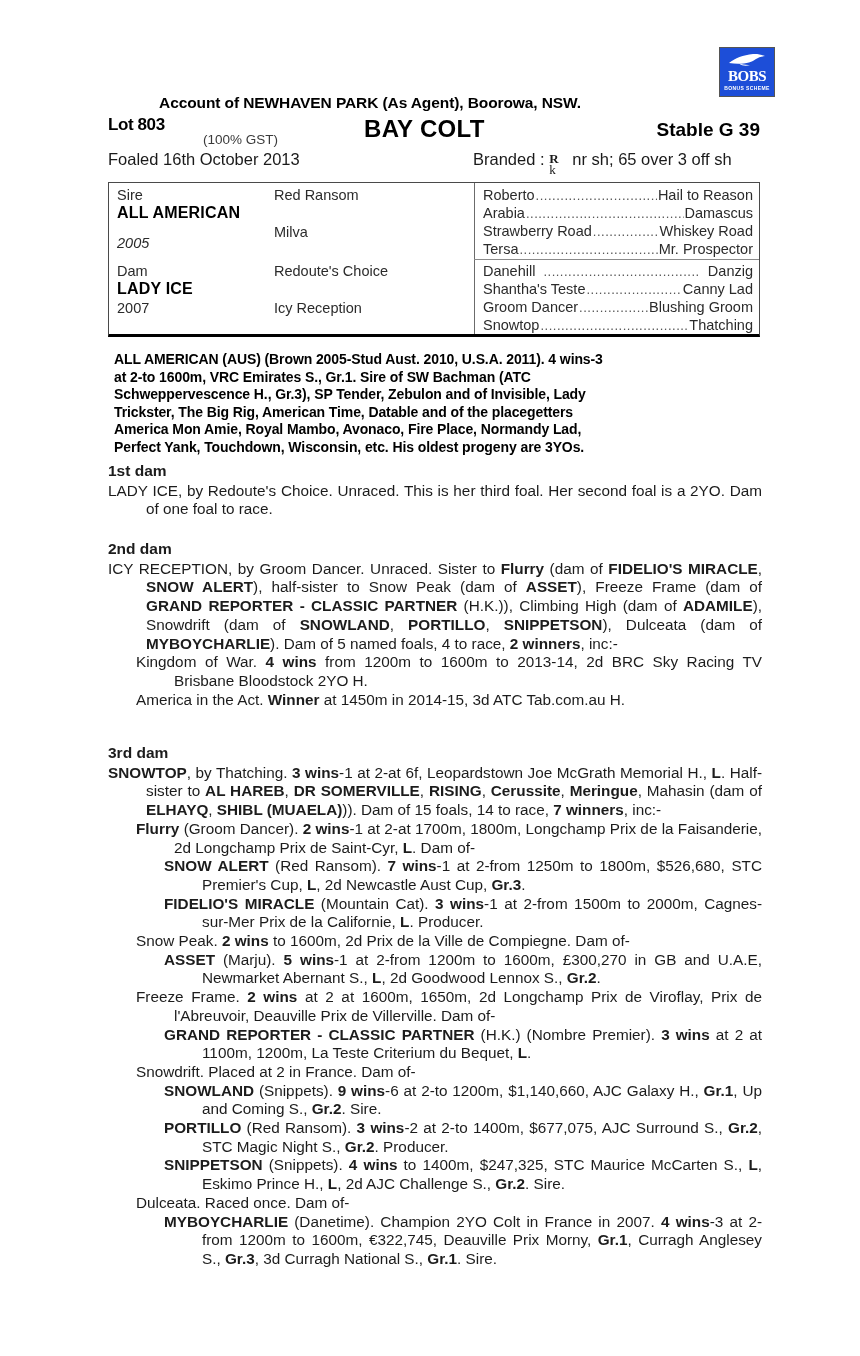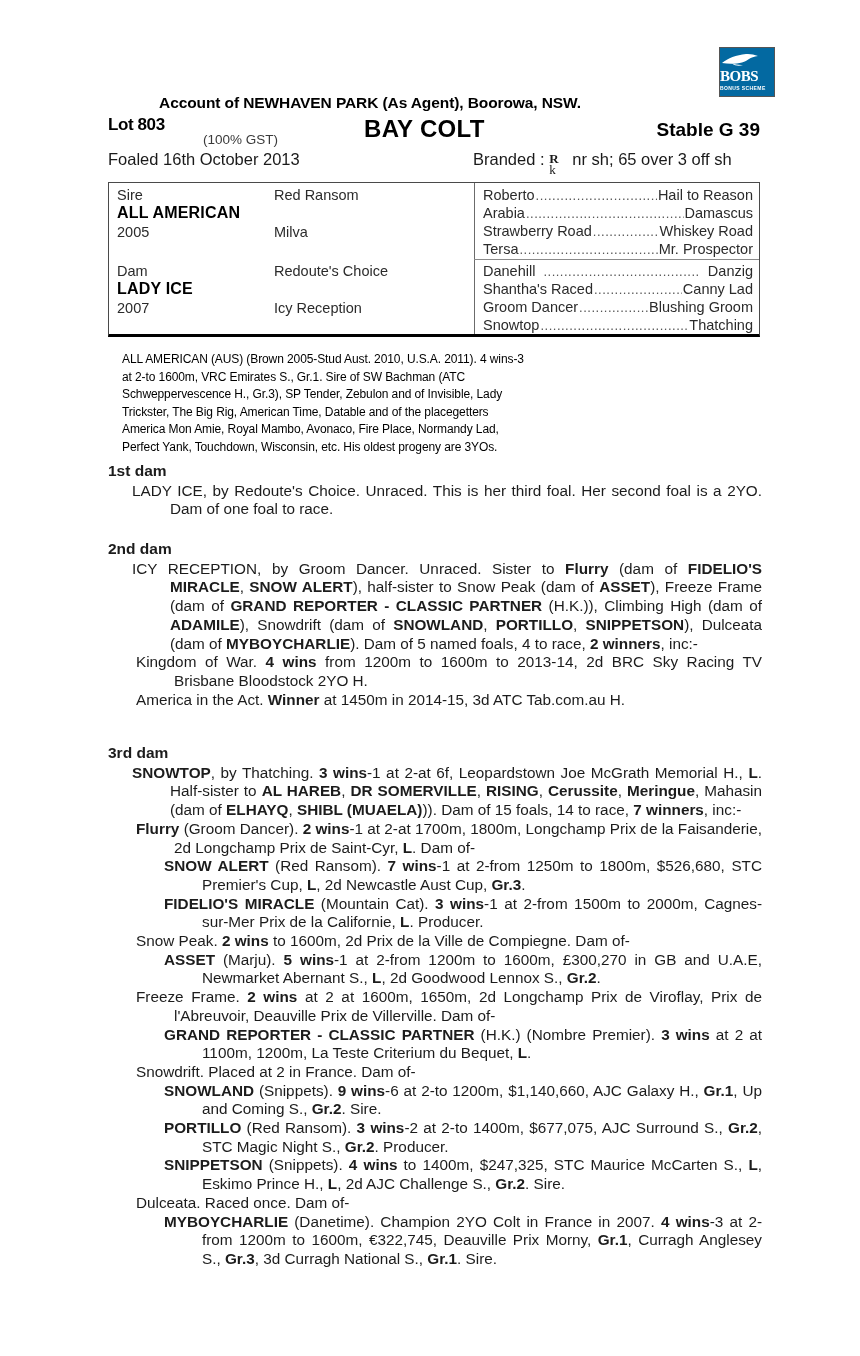--- a/index.html
+++ b/index.html
@@ -23,25 +23,26 @@
     background: #fff;
   }
 
   
   .logo-box {
     position: absolute;
     left: 719px;
     top: 47px;
     width: 56px;
     height: 50px;
-    background: #0369a1;
+    background: #1d4ed8;
     border: 1px solid #555;
     box-sizing: border-box;
     display: flex;
     flex-direction: column;
+    align-items: center;
     justify-content: flex-start;
     padding-top: 4px;
   }
   .logo-bird {
     width: 40px;
     height: 16px;
     display: block;
   }
   .logo-word {
     color: #ffffff;
@@ -212,25 +213,25 @@
     letter-spacing: 0.5px;
     color: #555;
     margin: 0 1px;
     font-size: 13px;
   }
   .ped-right .rgt { flex: 0 0 auto; }
 
   
   .sire-para {
     position: absolute;
-    left: 122px;
+    left: 114px;
     top: 351px;
     width: 648px;
-    font-size: 12px;
-    font-weight: normal;
+    font-size: 14px;
+    font-weight: bold;
     line-height: 17.5px;
     text-align: justify;
     letter-spacing: -0.1px;
   }
   .sire-para > span { display: block; }
 
   
   .prose {
     position: absolute;
     left: 108px;
@@ -241,21 +242,21 @@
   }
   .dam-head {
     font-weight: bold;
     font-size: 15.5px;
     margin: 0 0 1px 0;
   }
   .blk {
     text-align: justify;
     margin: 0;
   }
-  .hang1 { padding-left: 38px; text-indent: -38px; margin-left: 24px; }
+  .hang1 { padding-left: 38px; text-indent: -38px; }
   .hang2 { padding-left: 66px; text-indent: -38px; }
   .hang3 { padding-left: 94px; text-indent: -38px; }
   b { font-weight: bold; }
 </style>
 </head>
 <body>
 
 <div class="page">
 
   <div class="logo-box">
@@ -280,21 +281,21 @@
   <div class="branded">
     <span>Branded : </span><span class="brand-mark"><span class="bm-top">R</span><span class="bm-bot">k</span></span>&nbsp;&nbsp;<span>nr sh; 65 over 3 off sh</span>
   </div>
 
   <div class="ped">
     <div class="ped-vline v1"></div>
     <div class="ped-hline"></div>
 
     <div class="ped-cell" style="left:8px; top:4px;">Sire</div>
     <div class="ped-cell bold" style="left:8px; top:21px;">ALL AMERICAN</div>
-    <div class="ped-cell" style="left:8px; top:41px;">2005</div>
+    <div class="ped-cell" style="left:8px; top:52px;font-style:italic;">2005</div>
 
     <div class="ped-cell" style="left:8px; top:80px;">Dam</div>
     <div class="ped-cell bold" style="left:8px; top:97px;">LADY ICE</div>
     <div class="ped-cell" style="left:8px; top:117px;">2007</div>
 
     <div class="ped-cell" style="left:165px; top:4px;">Red Ransom</div>
     <div class="ped-cell" style="left:165px; top:41px;">Milva</div>
     <div class="ped-cell" style="left:165px; top:80px;">Redoute's Choice</div>
     <div class="ped-cell" style="left:165px; top:117px;">Icy Reception</div>
 
@@ -317,21 +318,21 @@
         <span class="lft">Tersa</span>
         <span class="dots">.............................................................</span>
         <span class="rgt">Mr. Prospector</span>
       </div>
     <div class="ped-right" style="top:80px;gap:7px;">
         <span class="lft">Danehill</span>
         <span class="dots">.............................................................</span>
         <span class="rgt">Danzig</span>
       </div>
     <div class="ped-right" style="top:98px;">
-        <span class="lft">Shantha's Raced</span>
+        <span class="lft">Shantha's Teste</span>
         <span class="dots">.............................................................</span>
         <span class="rgt">Canny Lad</span>
       </div>
     <div class="ped-right" style="top:116px;">
         <span class="lft">Groom Dancer</span>
         <span class="dots">.............................................................</span>
         <span class="rgt">Blushing Groom</span>
       </div>
     <div class="ped-right" style="top:134px;">
         <span class="lft">Snowtop</span>

